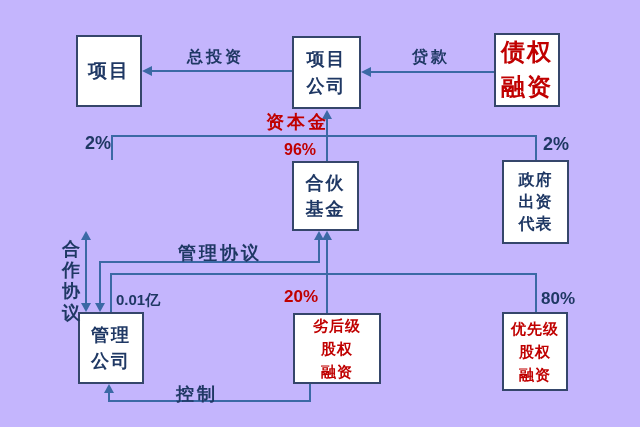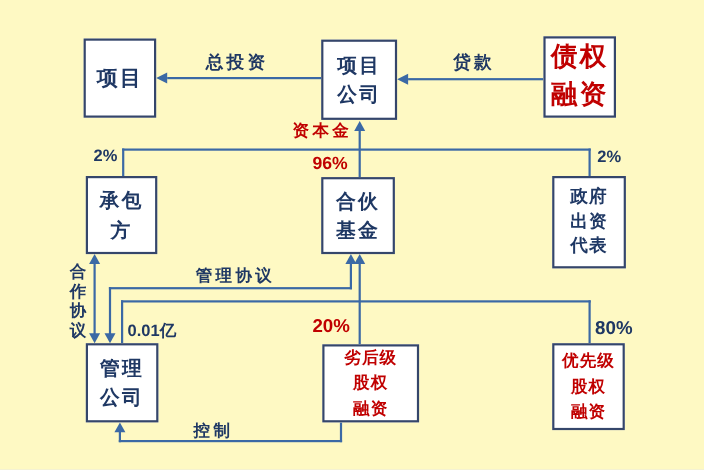--- a/index.html
+++ b/index.html
@@ -1,17 +1,17 @@
 <!DOCTYPE html>
 <html><head>
 <meta charset="utf-8">
 <style>
   html,body { margin:0; padding:0; background:#e8e8e8; }
   .canvas {
-    position:relative; width:640px; height:427px; background:#fef9c3;
+    position:relative; width:640px; height:427px; background:#c4b5fd;
     font-family:"Liberation Sans", sans-serif; overflow:hidden;
   }
   .box {
     position:absolute; box-sizing:border-box;
     border:2px solid #35466B; background:#ffffff;
     display:flex; align-items:center; justify-content:center;
     text-align:center; white-space:pre-line;
     color:#1F3864; font-weight:600; letter-spacing:2px;
   }
   .box.navy2 { font-size:18px; line-height:1.45; }
@@ -21,21 +21,21 @@
   .box.red3  { color:#C00000; font-weight:700; font-size:15px; line-height:1.55; letter-spacing:1px; }
   .line { position:absolute; background:#3B69A5; }
   .ah { position:absolute; width:0; height:0; }
   .ah-left { border-top:5px solid transparent; border-bottom:5px solid transparent; border-right:10px solid #3B69A5; }
   .ah-up   { border-left:5px solid transparent; border-right:5px solid transparent; border-bottom:9px solid #3B69A5; }
   .ah-down { border-left:5px solid transparent; border-right:5px solid transparent; border-top:9px solid #3B69A5; }
   .lbl { position:absolute; color:#1F3864; font-weight:700; white-space:pre-line; }
   .lbl.navy  { color:#1F3864; }
   .lbl.red   { color:#C00000; }
   .lbl.s14 { font-size:15px; }
-  .lbl.s15 { font-size:15px; }
+  .lbl.s15 { font-size:18px; }
   .lbl.s16 { font-size:16px; }
   .lbl.s17 { font-size:17px; }
   .lbl.word { letter-spacing:3px; font-weight:600; }
   .lbl.vert { line-height:1.18; letter-spacing:0; text-align:center; width:18px; }
 </style>
 </head>
 <body>
 
 <div class="canvas">
 
@@ -74,22 +74,20 @@
   <div class="ah ah-up" style="left:104px; top:384px;"></div>
 
   <div class="box navy1" style="left:76px; top:35px; width:66px; height:72px;">项目</div>
 
   <div class="box navy2" style="left:292px; top:36px; width:69px; height:73px;">项目
 公司</div>
 
   <div class="box red2" style="left:494px; top:33px; width:66px; height:74px;">债权
 融资</div>
 
-  <div class="box navy2" style="left:78px; top:160px; width:65px; height:71px;">承包
-方</div>
 
   <div class="box navy2" style="left:292px; top:161px; width:67px; height:70px;">合伙
 基金</div>
 
   <div class="box navy3" style="left:502px; top:160px; width:67px; height:84px;">政府
 出资
 代表</div>
 
   <div class="box navy2" style="left:78px; top:312px; width:66px; height:72px;">管理
 公司</div>

